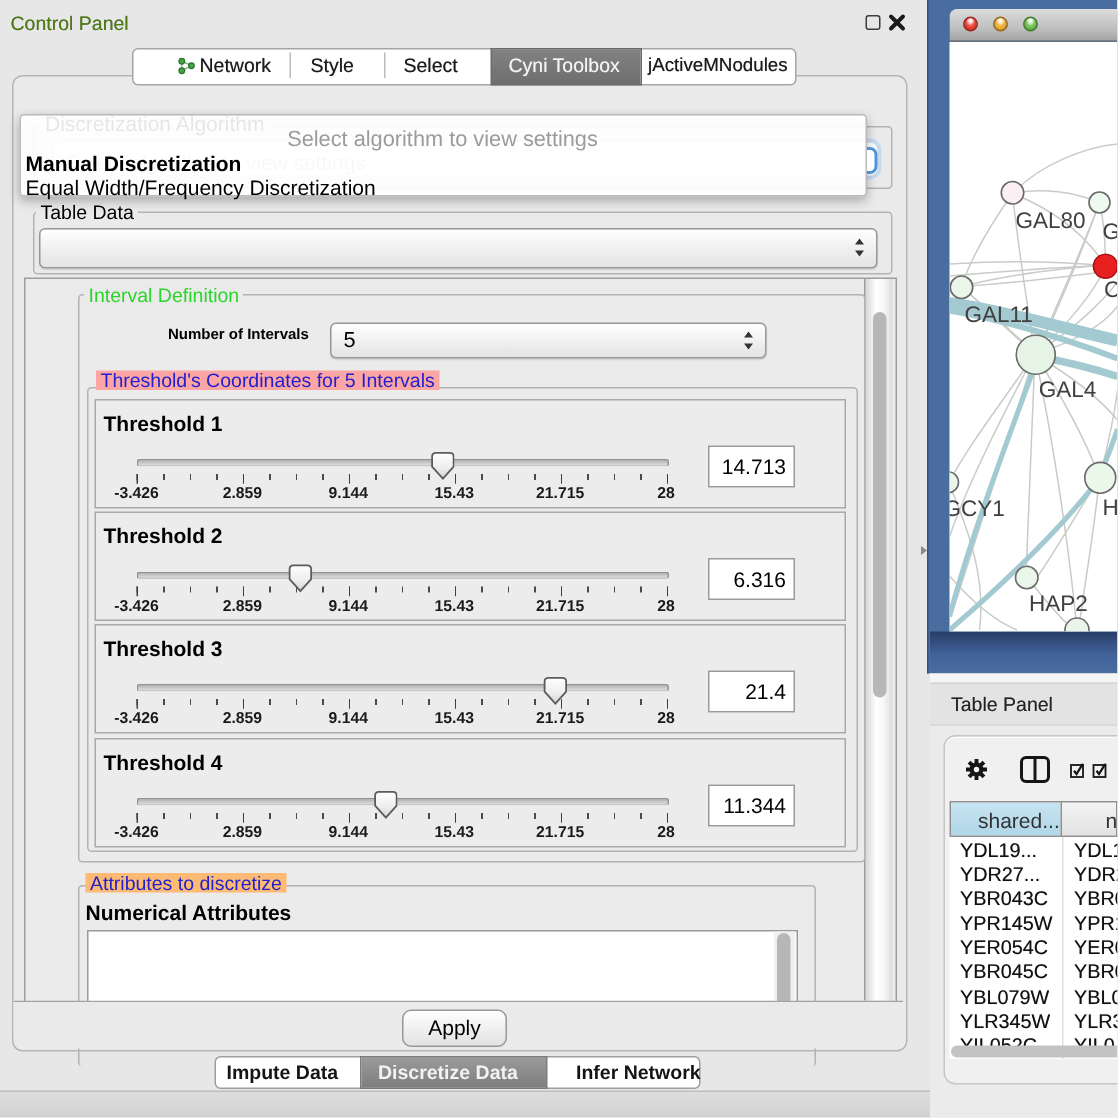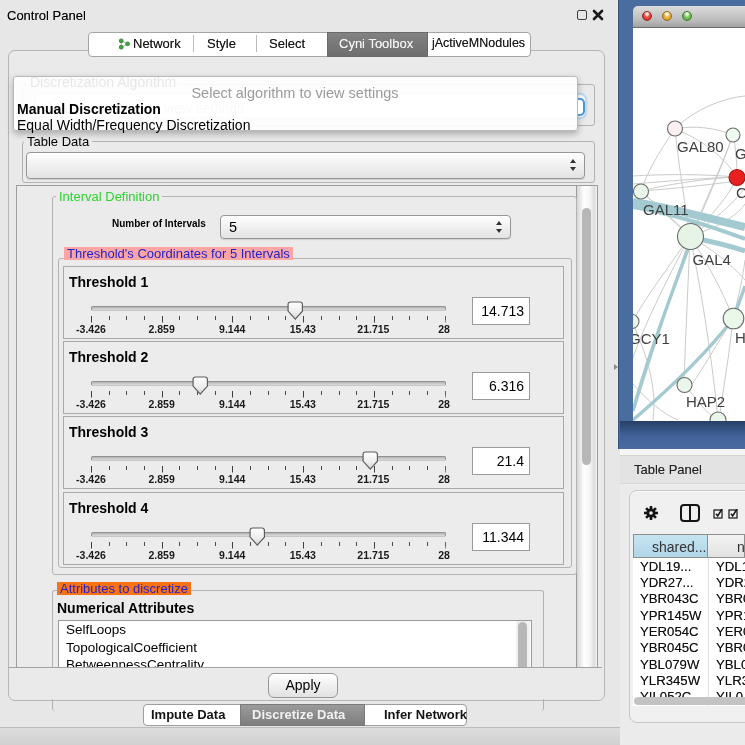--- a/index.html
+++ b/index.html
@@ -29,21 +29,21 @@
       repeating-linear-gradient(to right,#3f3f3f 0,#3f3f3f 1px,transparent 1px,transparent 70.72px),
       repeating-linear-gradient(to right,#4a4a4a 0,#4a4a4a 1px,transparent 1px,transparent 17.68px) ;
     background-size:354.6px 6.5px,354.6px 4px;background-repeat:no-repeat;}
   .tl{position:absolute;top:56px;font-size:10.5px;font-weight:bold;color:#1a1a1a;transform:translateX(-50%);}
   .scrollthumb{position:absolute;background:#b7b7b7;border-radius:4.5px;}
 </style>
 </head>
 <body>
 <div id="root">
 
-  <div class="ab" style="left:7px;top:8px;font-size:13px;color:#000000;text-shadow:0 0 0.4px rgba(0,0,0,0.45);">Control Panel</div>
+  <div class="ab" style="left:7px;top:8px;font-size:13px;color:#4d7c0f;text-shadow:0 0 0.4px rgba(0,0,0,0.45);">Control Panel</div>
   <div class="ab" style="left:577px;top:10px;width:8px;height:8px;border:1.6px solid #3c3c3c;border-radius:2px;"></div>
   <svg class="ab" style="left:592px;top:9px;" width="12" height="12" viewBox="0 0 12 12">
     <path d="M2,2 L10,10 M10,2 L2,10" stroke="#1a1a1a" stroke-width="2.6" stroke-linecap="round"></path>
   </svg>
 
   <div class="ab" style="left:8px;top:50px;width:595px;height:649px;border:1px solid #b5b5b5;border-radius:7px;background:#eaeaea;"></div>
 
   <div class="ab" style="left:88px;top:32px;width:441px;height:23px;background:#ffffff;border:1px solid #a5a5a5;border-radius:4px;"></div>
   <div class="ab" style="left:327px;top:32px;width:99px;height:23px;background:linear-gradient(#828282,#6e6e6e);border:1px solid #6a6a6a;"></div>
   <svg class="ab" style="left:118px;top:37px;" width="13" height="14" viewBox="0 0 13 14">
@@ -151,24 +151,23 @@
       <defs>
     <linearGradient id="thg" x1="0" y1="0" x2="0" y2="1">
       <stop offset="0" stop-color="#ffffff"></stop>
           <stop offset="0.6" stop-color="#ededed"></stop>
           <stop offset="1" stop-color="#d2d2d2"></stop>
     </linearGradient>
   </defs>
     </svg>
 
   <div class="gb" style="left:52px;top:590px;width:490px;height:120px;border-bottom:none;"></div>
-  <div class="gbt" style="left:57px;top:582px;color:#2222cc;background:#f97316;">Attributes to discretize</div>
+  <div class="gbt" style="left:57px;top:582px;color:#2222cc;background:#fdba74;">Attributes to discretize</div>
   <div class="ab bold" style="left:57px;top:600px;font-size:14px;">Numerical Attributes</div>
   <div class="ab" style="left:58px;top:620px;width:472px;height:48px;border:1px solid #9a9a9a;background:#ffffff;"></div>
-  <div class="ab" style="left:66px;top:621px;font-size:13.5px;line-height:17.6px;color:#000;">SelfLoops<br>TopologicalCoefficient<br>BetweennessCentrality</div>
   <div class="ab" style="left:516px;top:621px;width:14px;height:46px;background:#f0f0f0;"></div>
   <div class="scrollthumb" style="left:518px;top:622px;width:9px;height:46px;border-radius:4.5px 4.5px 0 0;"></div>
 
   <div class="ab" style="left:9px;top:667px;width:593px;height:31px;background:#eaeaea;border-radius:0 0 7px 7px;border-top:1px solid #a2a2a2;"></div>
 
   <div class="ab" style="left:268px;top:673px;width:68px;height:23px;border:1px solid #979797;border-radius:6px;
        background:linear-gradient(#ffffff,#ededed 60%,#e2e2e2);text-align:center;font-size:14px;line-height:23px;">Apply</div>
 
   <div class="ab" style="left:143px;top:704px;width:322px;height:20px;background:#ffffff;border:1px solid #9d9d9d;border-radius:4px;"></div>
   <div class="ab" style="left:240px;top:704px;width:123px;height:20px;background:linear-gradient(#9a9a9a,#7e7e7e);border:1px solid #7b7b7b;"></div>

